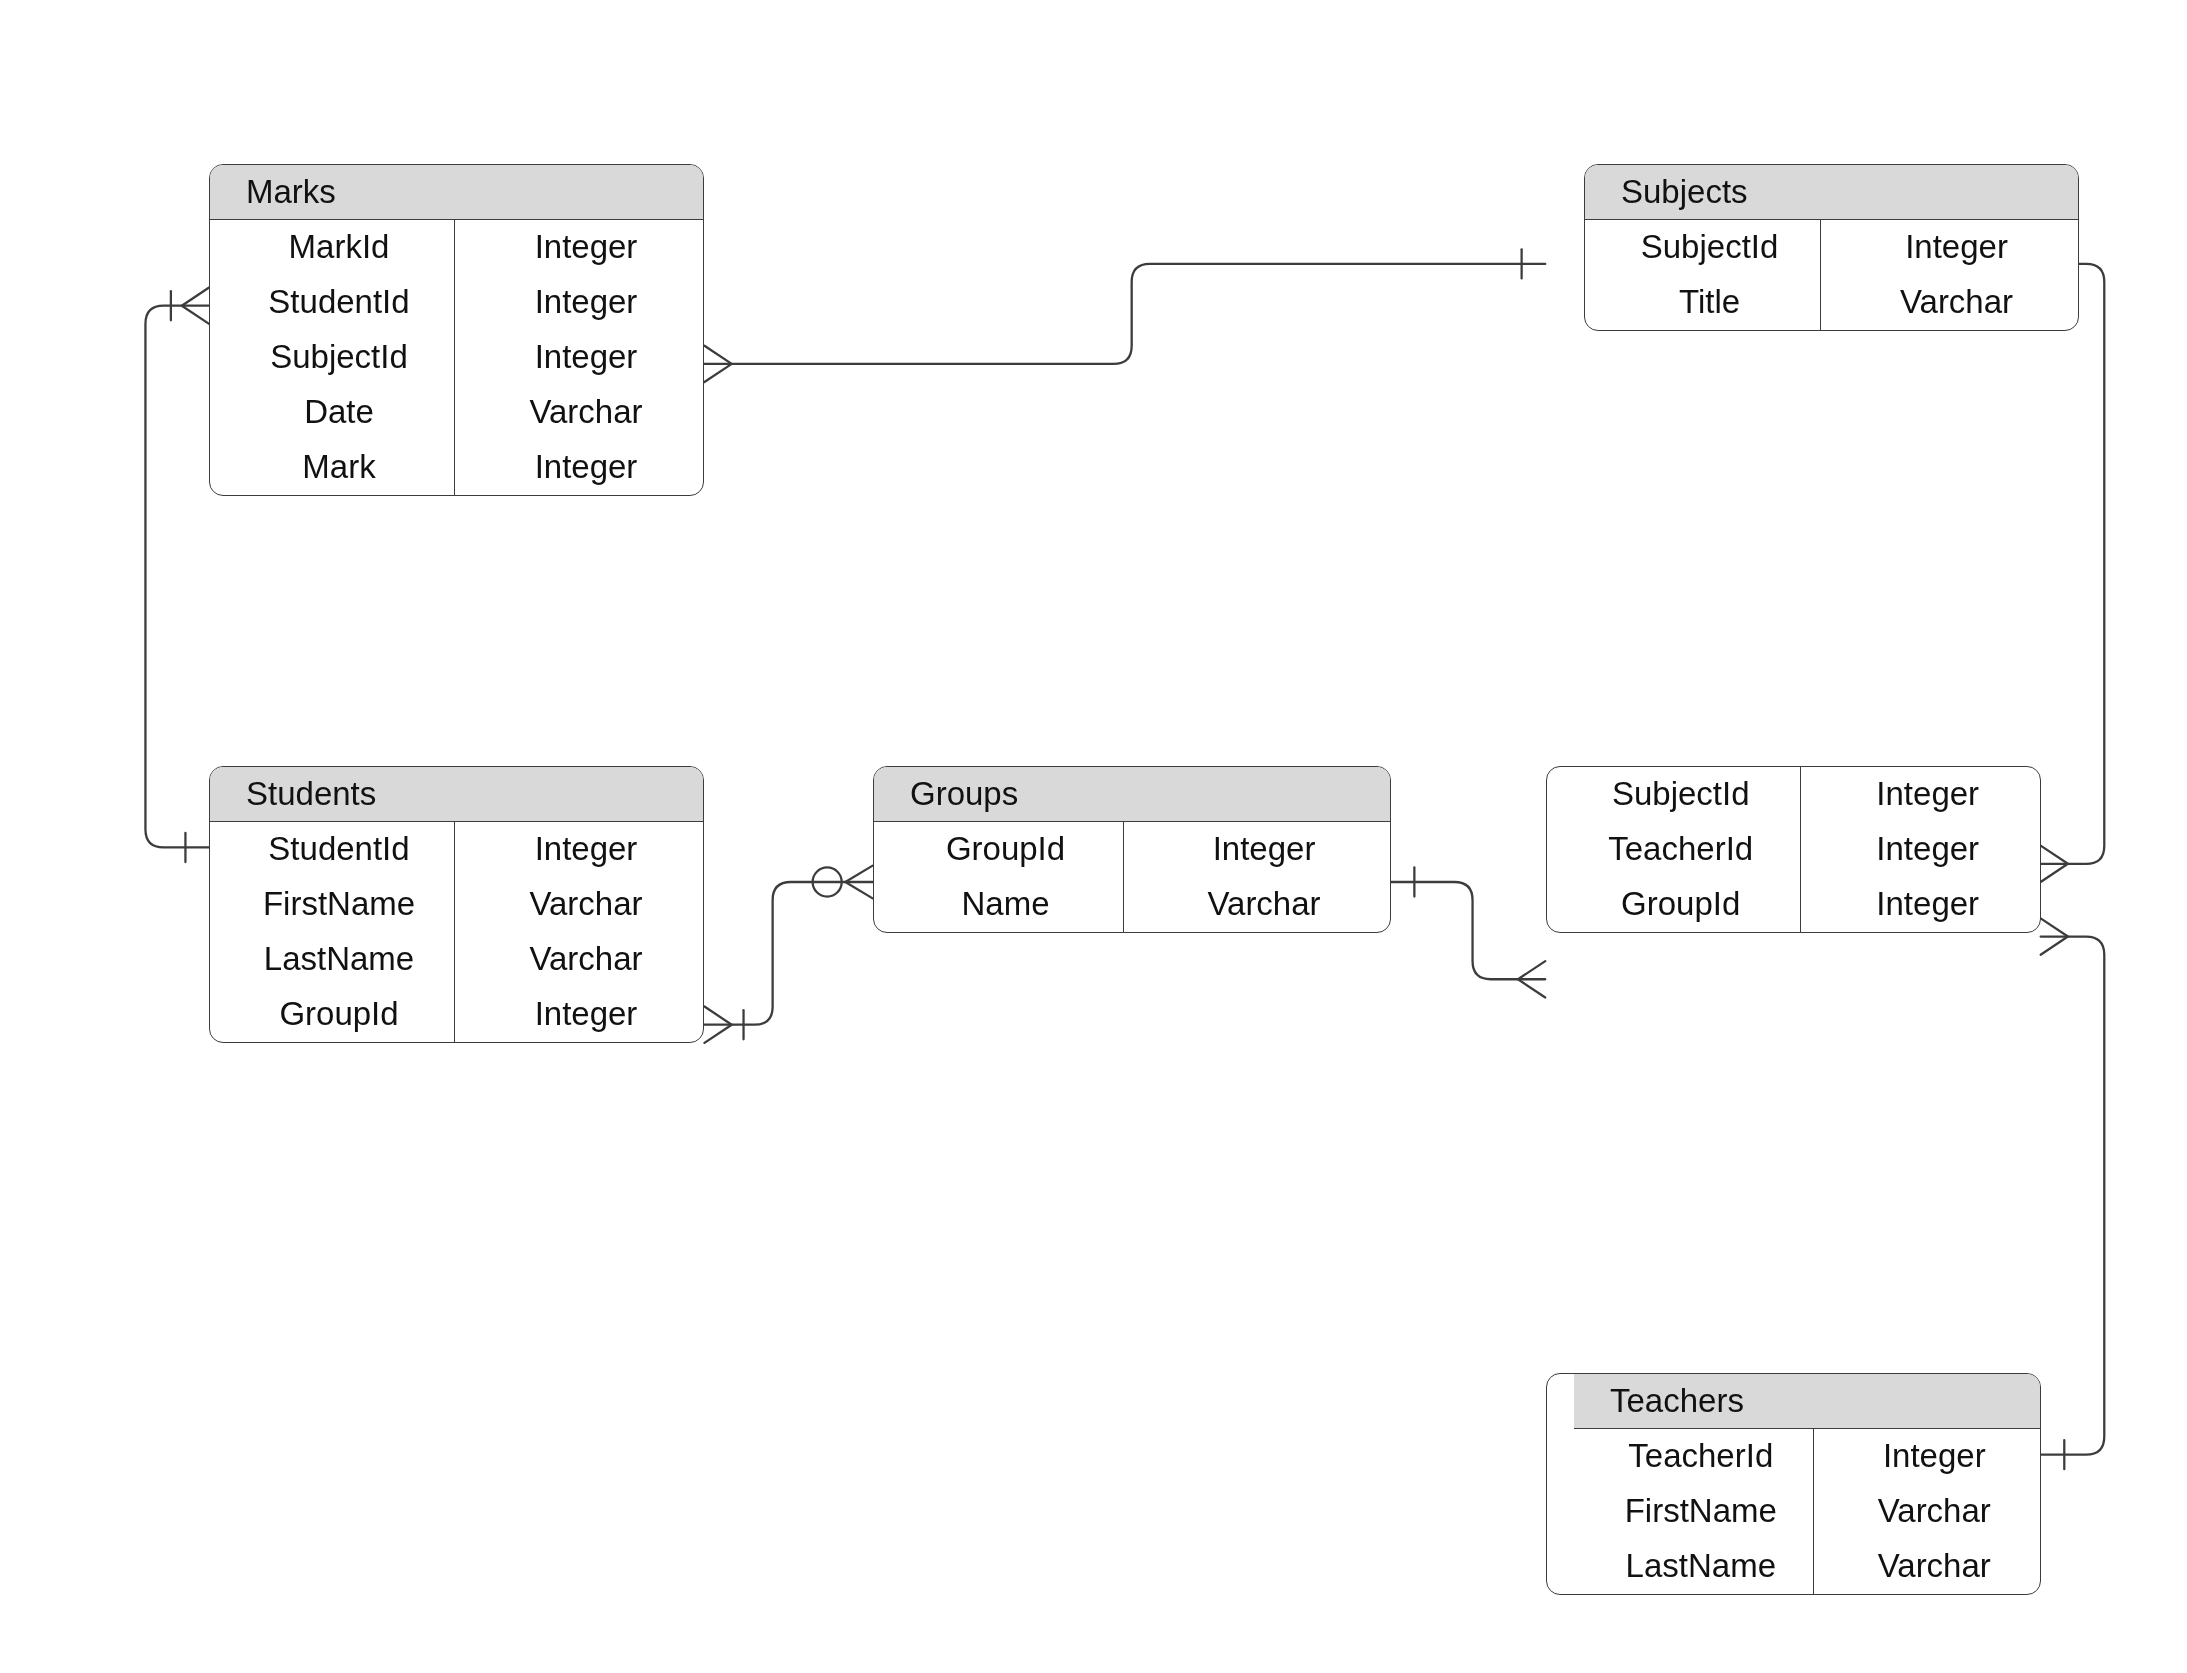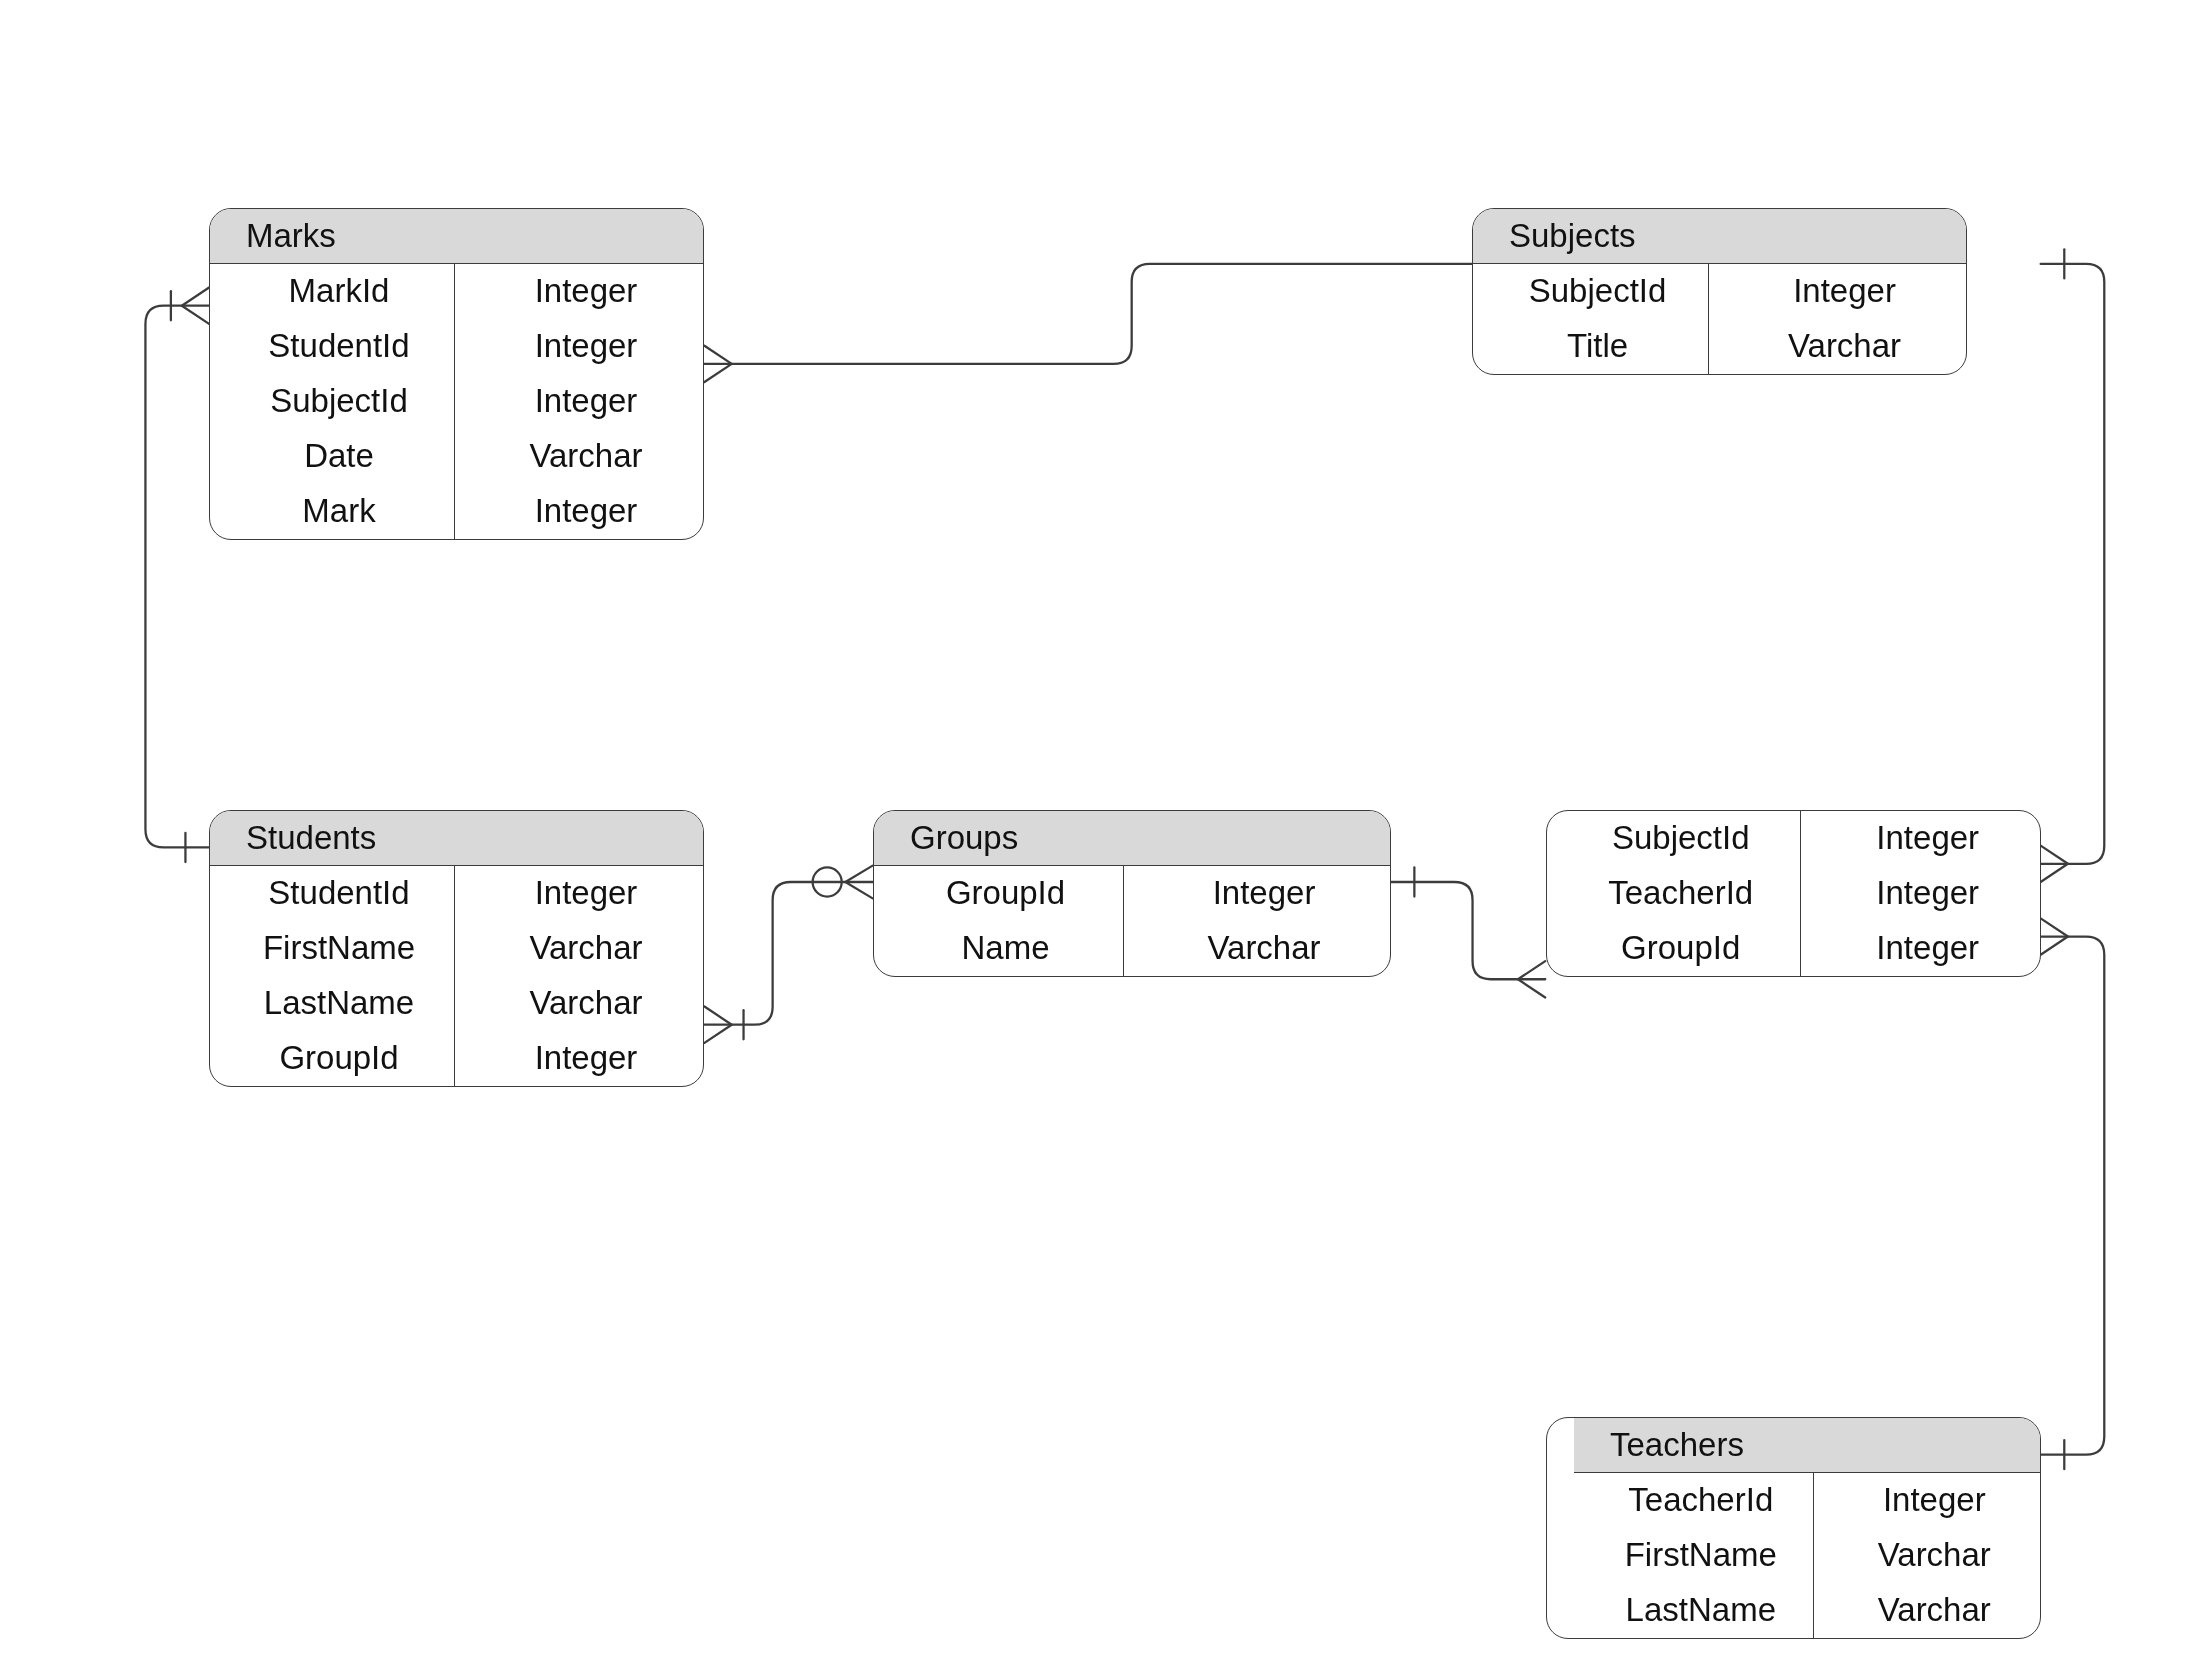--- a/index.html
+++ b/index.html
@@ -19,25 +19,24 @@
     position: absolute;
     left: 0;
     top: 0;
     width: 2187px;
     height: 1674px;
     pointer-events: none;
   }
   .entity {
     position: absolute;
     border: 1.8px solid #3c3c3c;
-    border-radius: 22px;
+    border-radius: 14px;
     background: #ffffff;
     overflow: hidden;
     box-sizing: border-box;
-    margin-top: 44px;
   }
   .entity-header {
     background: #d9d9d9;
     border-bottom: 1.8px solid #3c3c3c;
     padding: 9px 0 9px 36px;
     font-size: 33px;
     font-weight: 400;
     color: #111;
     height: 55px;
     box-sizing: border-box;
@@ -128,21 +127,21 @@
     <div class="col types" style="width:250px;">
       <div class="cell">Integer</div>
       <div class="cell">Integer</div>
       <div class="cell">Integer</div>
       <div class="cell">Varchar</div>
       <div class="cell">Integer</div>
     </div>
   </div>
 </div>
 
-<div class="entity" style="left:1472px; top:164px; width:495px;">
+<div class="entity" style="left:1584px; top:164px; width:495px;">
   <div class="entity-header">Subjects</div>
   <div class="entity-body">
     <div class="col names" style="width:236px;">
       <div class="cell">SubjectId</div>
       <div class="cell">Title</div>
     </div>
     <div class="col types" style="width:259px;">
       <div class="cell">Integer</div>
       <div class="cell">Varchar</div>
     </div>

